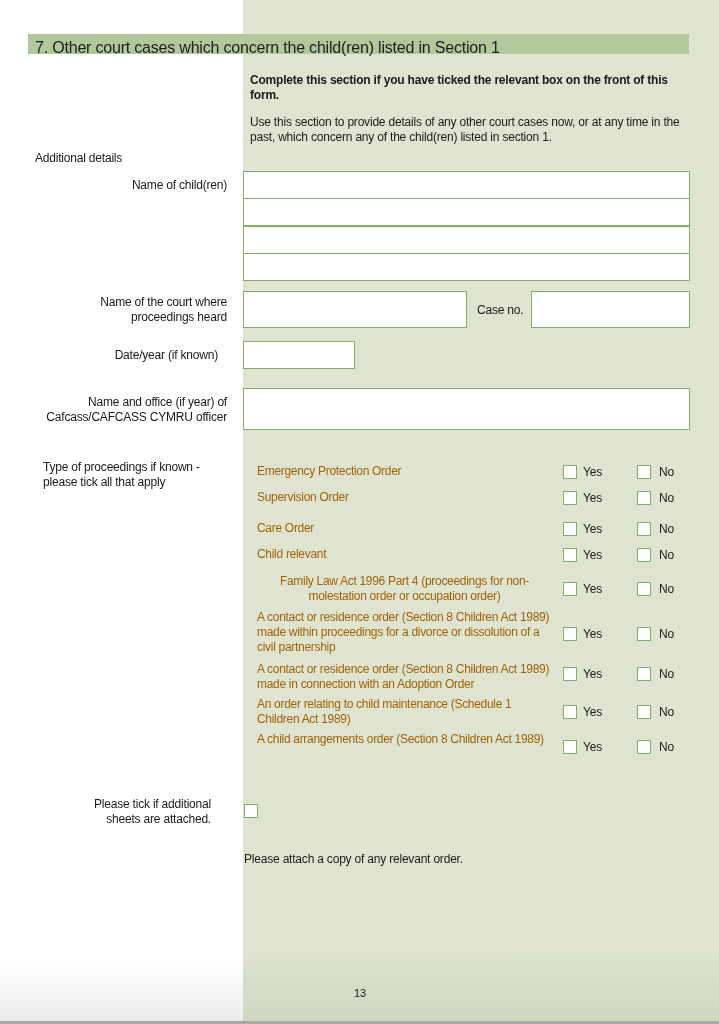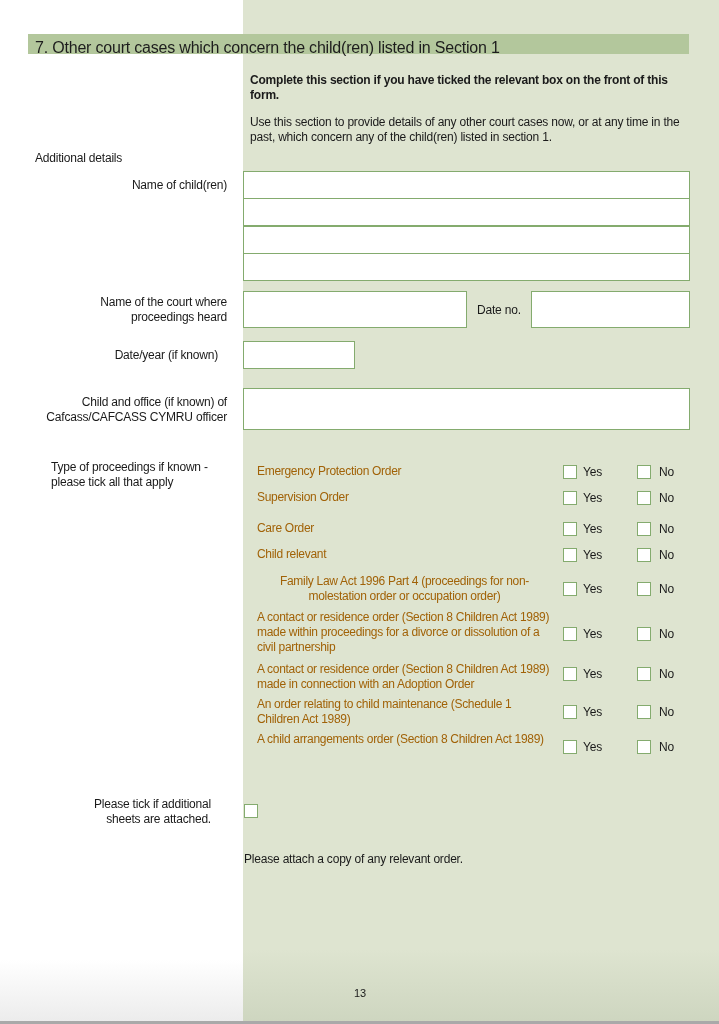--- a/index.html
+++ b/index.html
@@ -74,33 +74,33 @@
 <div class="field" style="left:243px; top:171px; width:447px; height:28px;"></div>
 <div class="field" style="left:243px; top:198px; width:447px; height:28px;"></div>
 <div class="field" style="left:243px; top:226px; width:447px; height:28px;"></div>
 <div class="field" style="left:243px; top:253px; width:447px; height:28px;"></div>
 
 <div class="lbl" style="right:492px; top:295px;">
   <div>Name of the court where</div>
   <div>proceedings heard</div>
 </div>
 <div class="field" style="left:243px; top:291px; width:224px; height:37px;"></div>
-<div class="opt" style="left:477px; top:303px;">Date no.</div>
+<div class="opt" style="left:477px; top:303px;">Case no.</div>
 <div class="field" style="left:531px; top:291px; width:159px; height:37px;"></div>
 
 <div class="lbl" style="right:501px; top:348px;">Date/year (if known)</div>
 <div class="field" style="left:243px; top:341px; width:112px; height:28px;"></div>
 
 <div class="lbl" style="right:492px; top:395px;">
-  <div>Child and office (if known) of</div>
+  <div>Name and office (if year) of</div>
   <div>Cafcass/CAFCASS CYMRU officer</div>
 </div>
 <div class="field" style="left:243px; top:388px; width:447px; height:42px;"></div>
 
-<div class="bold-lbl" style="left:51px; top:460px;">
+<div class="bold-lbl" style="left:43px; top:460px;">
   <div>Type of proceedings if known -</div>
   <div>please tick all that apply</div>
 </div>
 
 <div id="proceedings-rows">
     <div class="row-label" style="top: 464px;">Emergency Protection Order</div>
     <div class="cb" style="left: 563px; top: 465px;"></div>
     <div class="opt" style="left: 583px; top: 465px;">Yes</div>
     <div class="cb" style="left: 637px; top: 465px;"></div>
     <div class="opt" style="left: 659px; top: 465px;">No</div>

